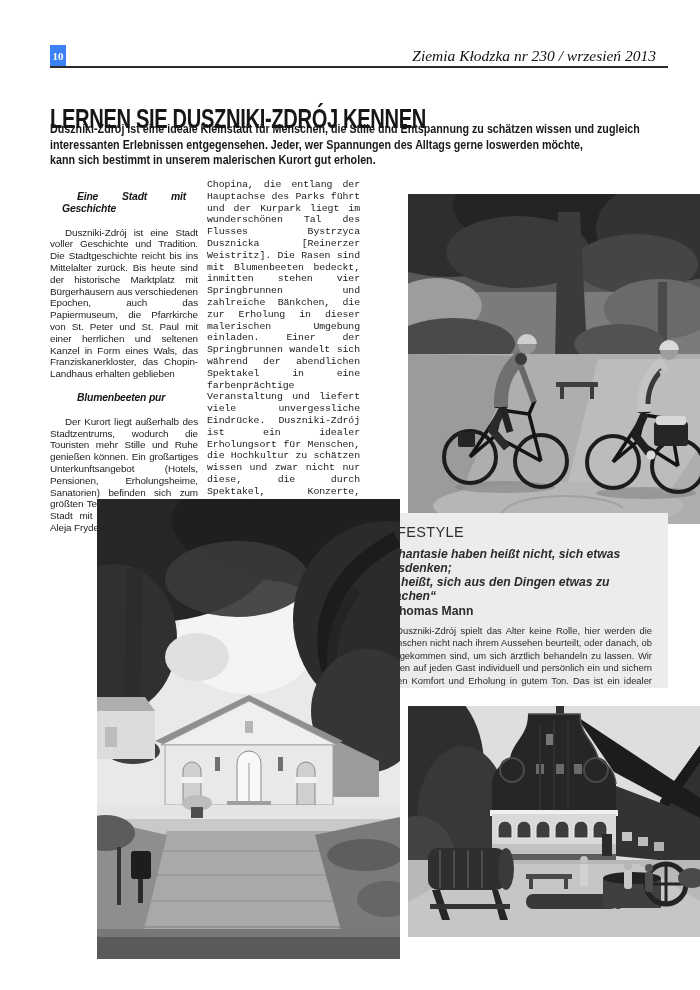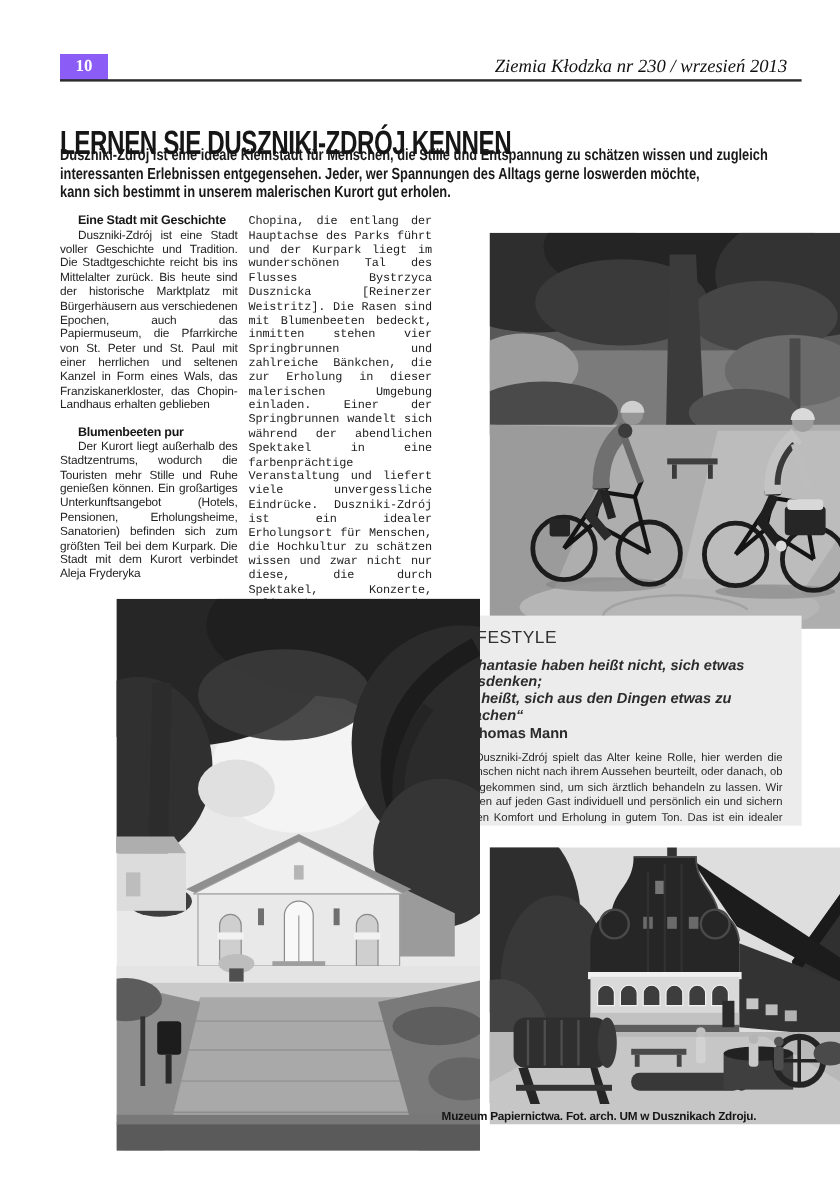--- a/index.html
+++ b/index.html
@@ -2,23 +2,23 @@
 <html lang="de"><head>
 <meta charset="utf-8">
 <style>
   html,body { margin:0; padding:0; background:#fff; }
   .page {
     position:relative; width:700px; height:990px; background:#ffffff;
     font-family:"Liberation Sans", sans-serif; color:#1c1c1c; overflow:hidden;
   }
   
   .pageno {
-    position:absolute; left:50px; top:45px; width:40px; height:22px;
-    background:#8b5cf6; color:#fff; font-family:"Liberation Serif", serif;
-    font-weight:bold; font-size:14px; display:flex; align-items:center; justify-content:center;
+    position:absolute; left:50px; top:45px; width:16px; height:22px;
+    background:#3b82f6; color:#fff; font-family:"Liberation Serif", serif;
+    font-weight:bold; font-size:11px; display:flex; align-items:center; justify-content:center;
   }
   .journal {
     position:absolute; right:44px; top:47px;
     font-family:"Liberation Serif", serif; font-style:italic; font-size:15.5px; color:#111;
   }
   .rule { position:absolute; left:50px; top:66px; width:618px; height:2px; background:#2b2b2b; }
   
   .title {
     position:absolute; left:50px; top:84px; font-size:28px; font-weight:bold;
     letter-spacing:-0.5px; white-space:nowrap; color:#161616;
@@ -30,21 +30,21 @@
     transform:scaleX(0.80); transform-origin:left top;
   }
   
   .col {
     position:absolute; top:179px; font-size:9.9px; line-height:11.8px;
     letter-spacing:-0.1px; text-align:justify; color:#222;
     hyphens:auto; -webkit-hyphens:auto;
   }
   .col1 { left:50px;  width:148px; }
   .col2 { left:207px; width:153px; }
-  .col h3 { margin:0; font-size:10.4px; font-weight:bold; text-indent:15px; letter-spacing:-0.2px; color:#161616; }
+  .col h3 { margin:12px; font-size:10.4px; font-weight:bold; text-indent:15px; letter-spacing:-0.2px; color:#161616;font-style:italic; }
   .col p  { margin:0; text-indent:15px; }
   .col2 p { text-indent:0;font-family:Liberation Mono, monospace; }
   .col section + section { margin-top:11px; }
   
   .photo { position:absolute; overflow:hidden; line-height:0; }
   .photo svg { display:block; }
   .photo-cyclists { left:368px; top:178px; width:300px; height:330px; }
   .photo-park     { left:57px;  top:483px; width:303px; height:460px; }
   .photo-museum   { left:368px; top:690px; width:300px; height:231px; }
   
@@ -289,15 +289,14 @@
 
       <circle cx="176" cy="154" r="4" fill="#bfbfbf"></circle>
       <rect x="172" y="158" width="8" height="22" rx="3" fill="#d2d2d2"></rect>
       <circle cx="220" cy="160" r="4" fill="#b5b5b5"></circle>
       <rect x="216" y="164" width="8" height="19" rx="3" fill="#c8c8c8"></rect>
       <circle cx="241" cy="162" r="4" fill="#555555"></circle>
       <rect x="237" y="166" width="8" height="20" rx="3" fill="#4e4e4e"></rect>
     </svg>
   </figure>
 
-  <figcaption class="caption">Muzeum Papiernictwa. Fot. arch. UM w Dusznikach Zdroju.</figcaption>
 
 </div>
 
 </body></html>

